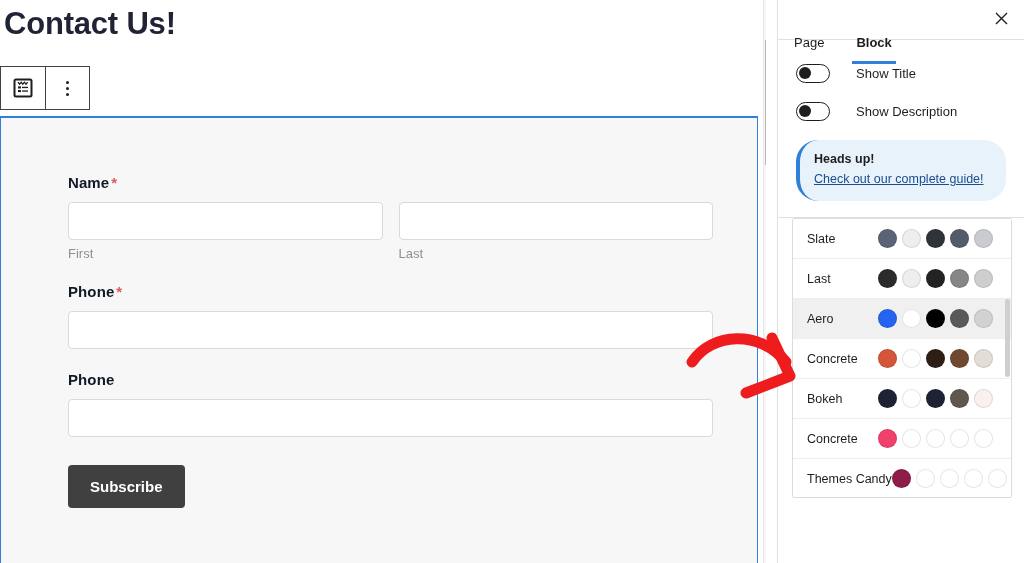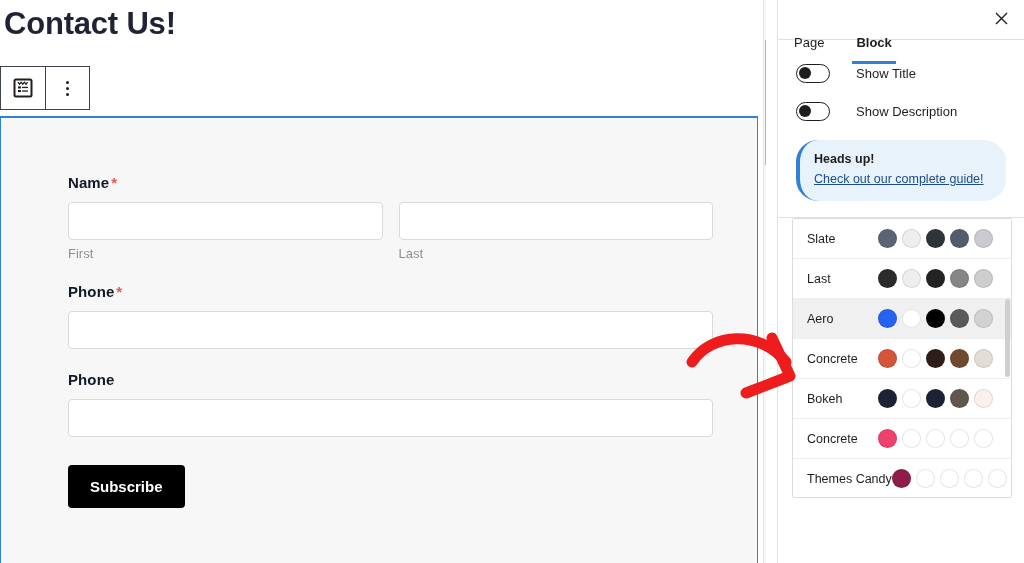--- a/index.html
+++ b/index.html
@@ -58,21 +58,21 @@
     width: 100%; height: 38px; background: #ffffff;
     border: 1px solid #d8dade; border-radius: 4px;
     font-size: 14px; padding: 0 10px; color: #333;
     font-family: "Liberation Sans", sans-serif;
   }
   .sub { font-size: 13px; color: #8a8f98; margin-top: 6px; display: block; }
   .name-row { display: flex; gap: 16px; }
   .name-col { flex: 1; }
   .btn-subscribe {
     margin-top: 6px;
-    background: #000000; color: #ffffff;
+    background: #404040; color: #ffffff;
     border: none; border-radius: 4px;
     font-size: 15px; font-weight: 700;
     padding: 13px 22px; cursor: pointer;
     font-family: "Liberation Sans", sans-serif;
   }
 
   
   .canvas-scroll {
     position: absolute; left: 763px; top: 0; width: 13px; height: 563px;
     background: #f6f6f6; border-left: 1px solid #e6e6e6;

